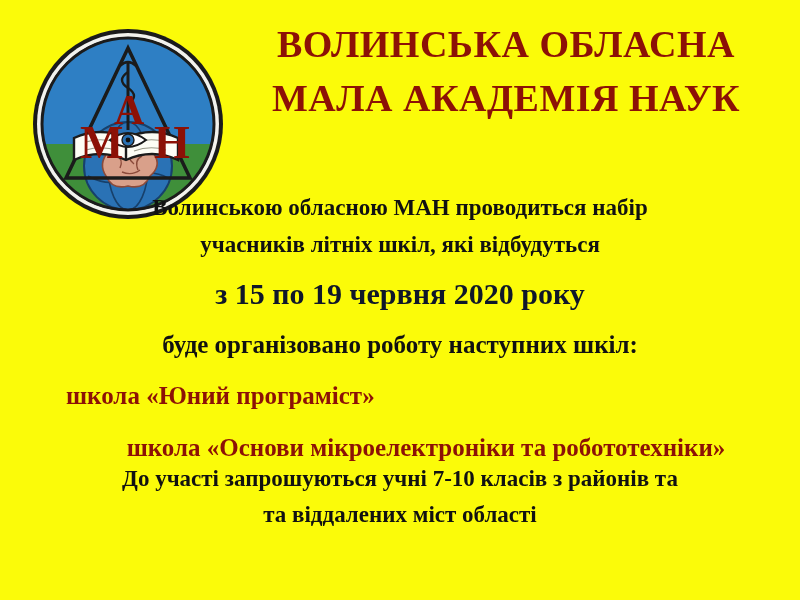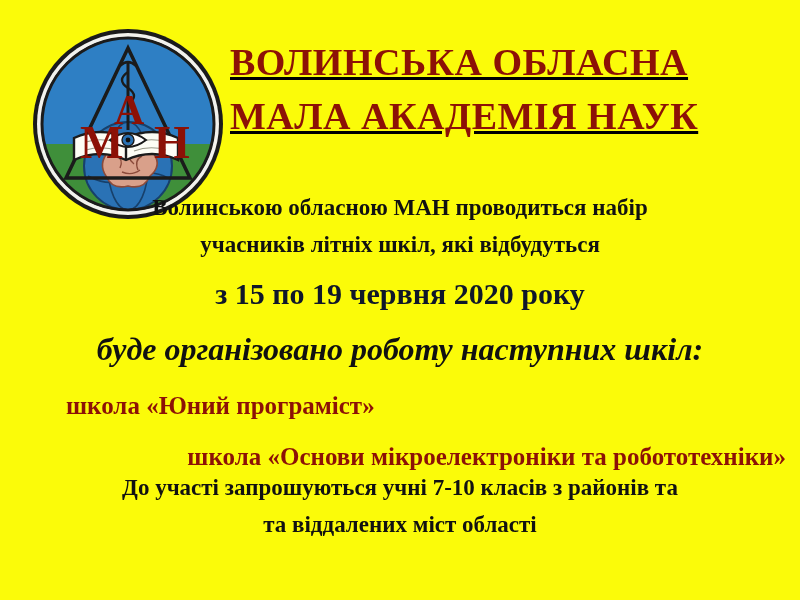--- a/index.html
+++ b/index.html
@@ -27,23 +27,23 @@
     top: 26px;
     width: 196px;
     height: 196px;
   }
   .logo-svg { display: block; }
 
   
   .title-block {
     position: absolute;
     left: 230px;
-    top: 36px;
+    top: 18px;
     width: 552px;
-    text-decoration: underline;
+    text-align: center;
   }
   .title-line {
     color: #8c1106;
     font-weight: bold;
     font-size: 38px;
     line-height: 1.42;
     letter-spacing: 0.5px;
     white-space: nowrap;
   }
 
@@ -66,29 +66,28 @@
   .ln.red {
     color: #0f172a;
     font-size: 30px;
   }
   .ln.red-lg {
     color: #8c1106;
     font-size: 25px;
   }
   .ln.dark-lg {
     color: #111111;
-    font-size: 32px;
-    font-style: italic;
+    font-size: 25px;
   }
   .sp-1 { margin-top: 6px; }
   .sp-2 { margin-top: 14px; }
   .sp-3 { margin-top: 18px; }
   .sp-4 { }
   .left-ish { text-align: left; padding-left: 52px; }
-  .left-ish2 { text-align: right; padding-left: 52px; }
+  .left-ish2 { text-align: center; padding-left: 52px; }
 </style>
 </head>
 <body>
 
 <div class="poster">
 
   <div class="logo-wrap">
     <svg class="logo-svg" width="196" height="196" viewBox="0 0 196 196">
       <defs>
         <clipPath id="circClip">

